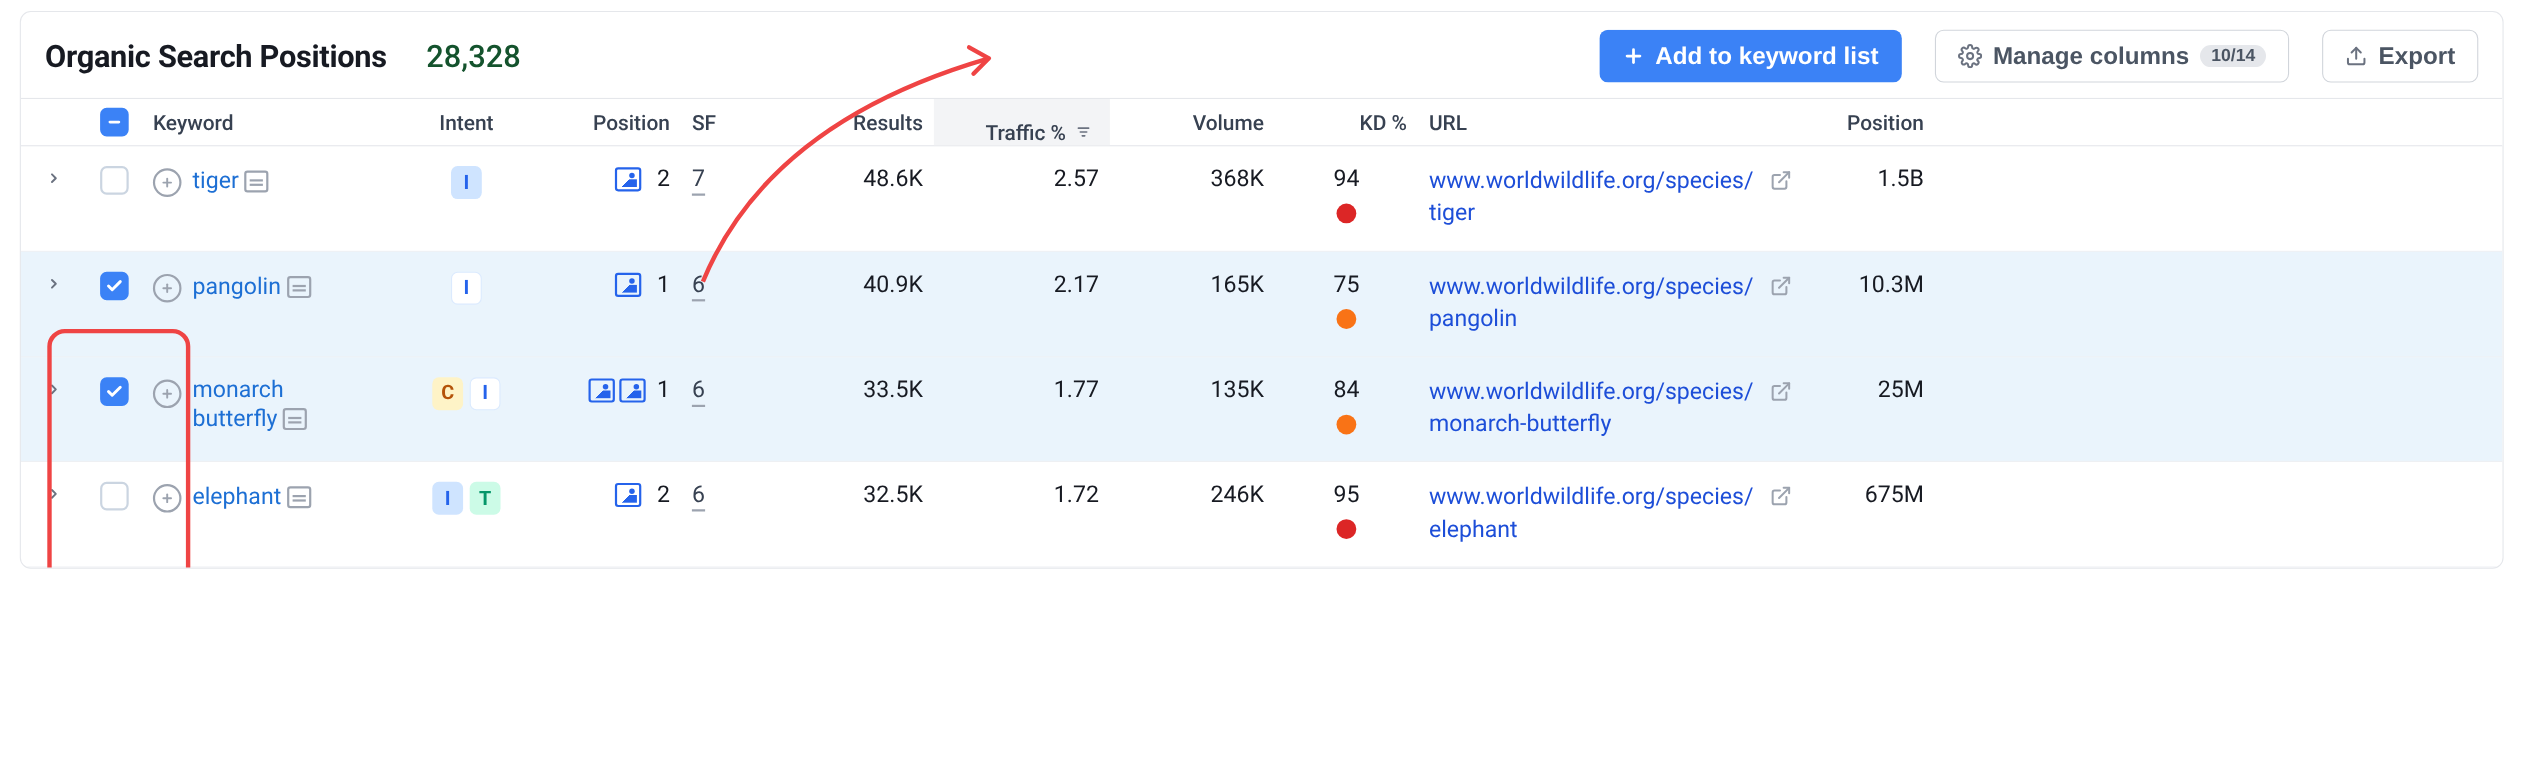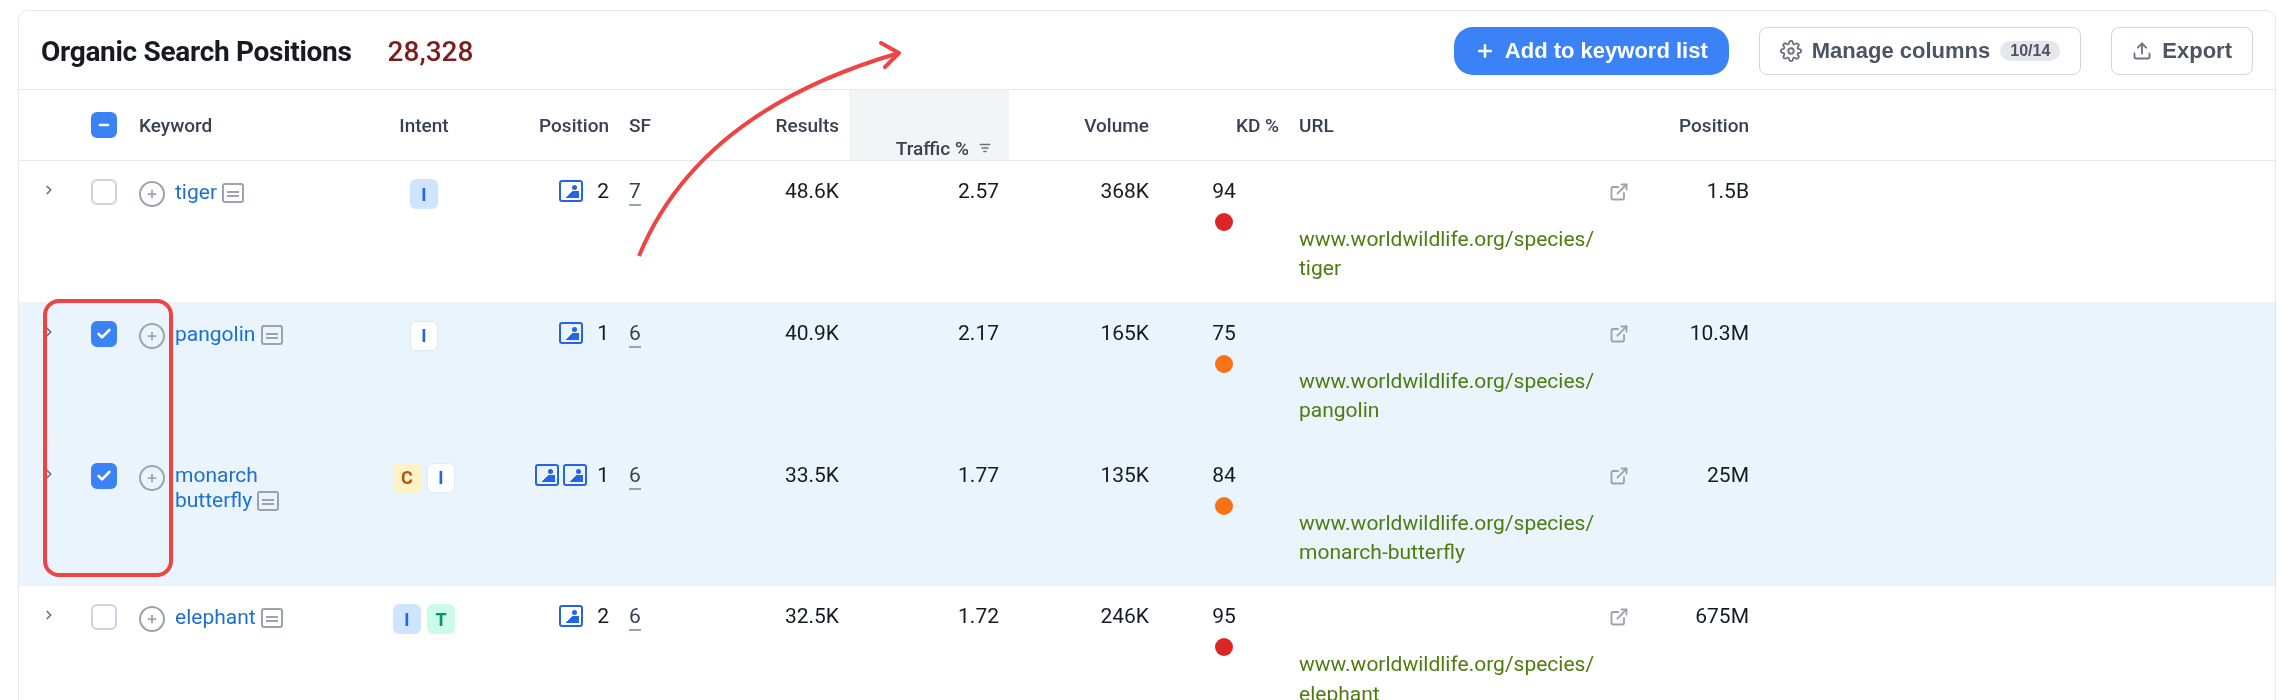--- a/index.html
+++ b/index.html
@@ -22,42 +22,41 @@
     padding: 16px 22px 14px 22px;
     gap: 30px;
   }
   .title {
     font-weight: 700;
     font-size: 28px;
     letter-spacing: -0.3px;
   }
   .count {
     font-size: 28px;
-    color: #7f1d1d;
+    color: #14532d;
     font-weight: 500;
     margin-left: 6px;
   }
   .spacer { flex: 1; }
   .btn {
     display: inline-flex;
     align-items: center;
     gap: 10px;
     border-radius: 8px;
     padding: 10px 20px;
     font-size: 22px;
     font-weight: 600;
     cursor: pointer;
     border: 1px solid transparent;
     line-height: 1;
     height: 48px;
   }
   .btn-primary {
     background: #3b82f6;
     color: #fff;
-    border-radius: 19px;
   }
   .btn-outline {
     background: #fff;
     color: #4b5563;
     border-color: #d1d5db;
   }
   .badge-count {
     background: #e5e7eb;
     color: #4b5563;
     border-radius: 999px;
@@ -69,21 +68,21 @@
   .icon svg { display:block; }
 
   
   .thead {
     display: grid;
     grid-template-columns: 60px 50px 220px 150px 120px 70px 160px 160px 150px 130px 350px 120px;
     align-items: center;
     border-top: 1px solid #e5e7eb;
     border-bottom: 1px solid #e5e7eb;
     background: #fff;
-    height: 72px;
+    height: 44px;
     font-size: 19px;
     font-weight: 500;
     color: #374151;
   }
   .thead .th { padding: 0 10px; }
   .thead .th.left { text-align:left; }
   .thead .th.right { text-align:right; }
   .thead .th.center { text-align:center; }
   .th.sorted {
     background: #f3f4f6;
@@ -169,21 +168,21 @@
   .pic-icon::after{
     content:"";position:absolute;left:2px;right:2px;bottom:2px;height:7px;
     background:linear-gradient(135deg, transparent 40%, #2563eb 40%);
   }
   .sf-val { color:#374151; border-bottom:2px dashed #9ca3af; padding-bottom:1px; display:inline-block; }
   .kd-cell { display:flex;align-items:center;justify-content:flex-end;gap:10px;flex-direction:column; }
   .kd-dot { width:18px;height:18px;border-radius:50%; }
   .kd-red { background:#dc2626; }
   .kd-orange { background:#f97316; }
   .url-cell { display:flex; align-items:flex-start; gap:10px; }
-  .url-link { color:#4d7c0f; word-break:break-all; line-height:1.4;margin-top:46px; }
+  .url-link { color:#1d4ed8; word-break:break-all; line-height:1.4; }
   .ext-icon { color:#9ca3af; flex-shrink:0; margin-top:3px; }
 
   
   .annotation-box {
     position:absolute;
     border:4px solid #ef4444;
     border-radius:16px;
     pointer-events:none;
   }
   .annotation-arrow {

